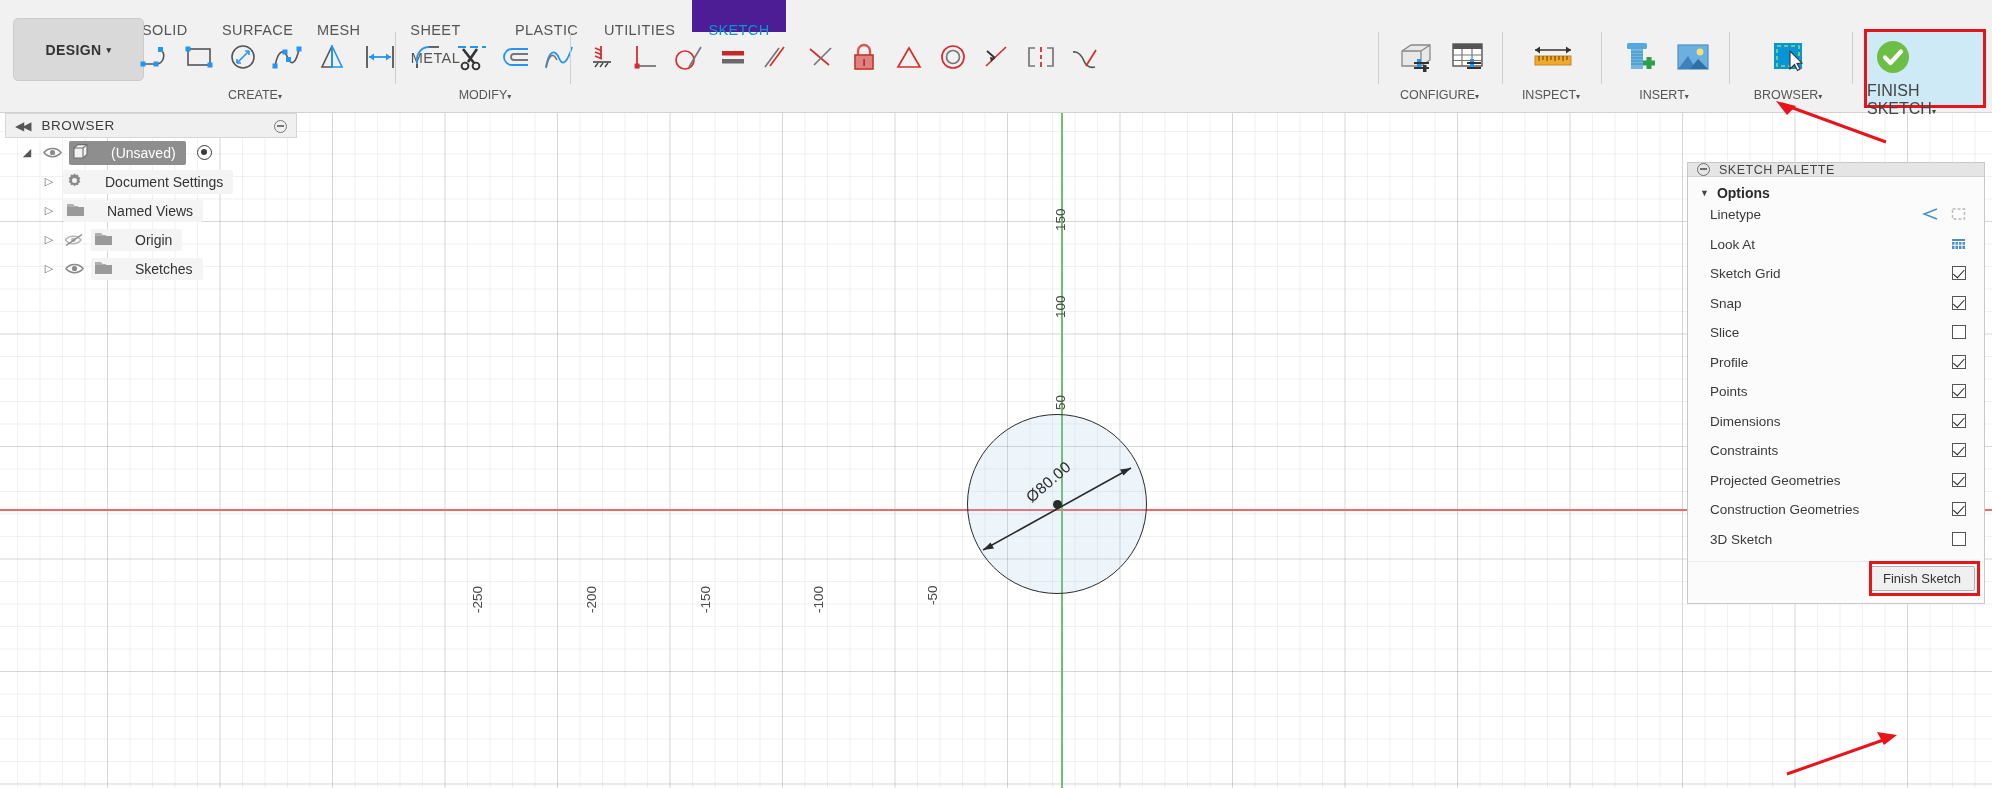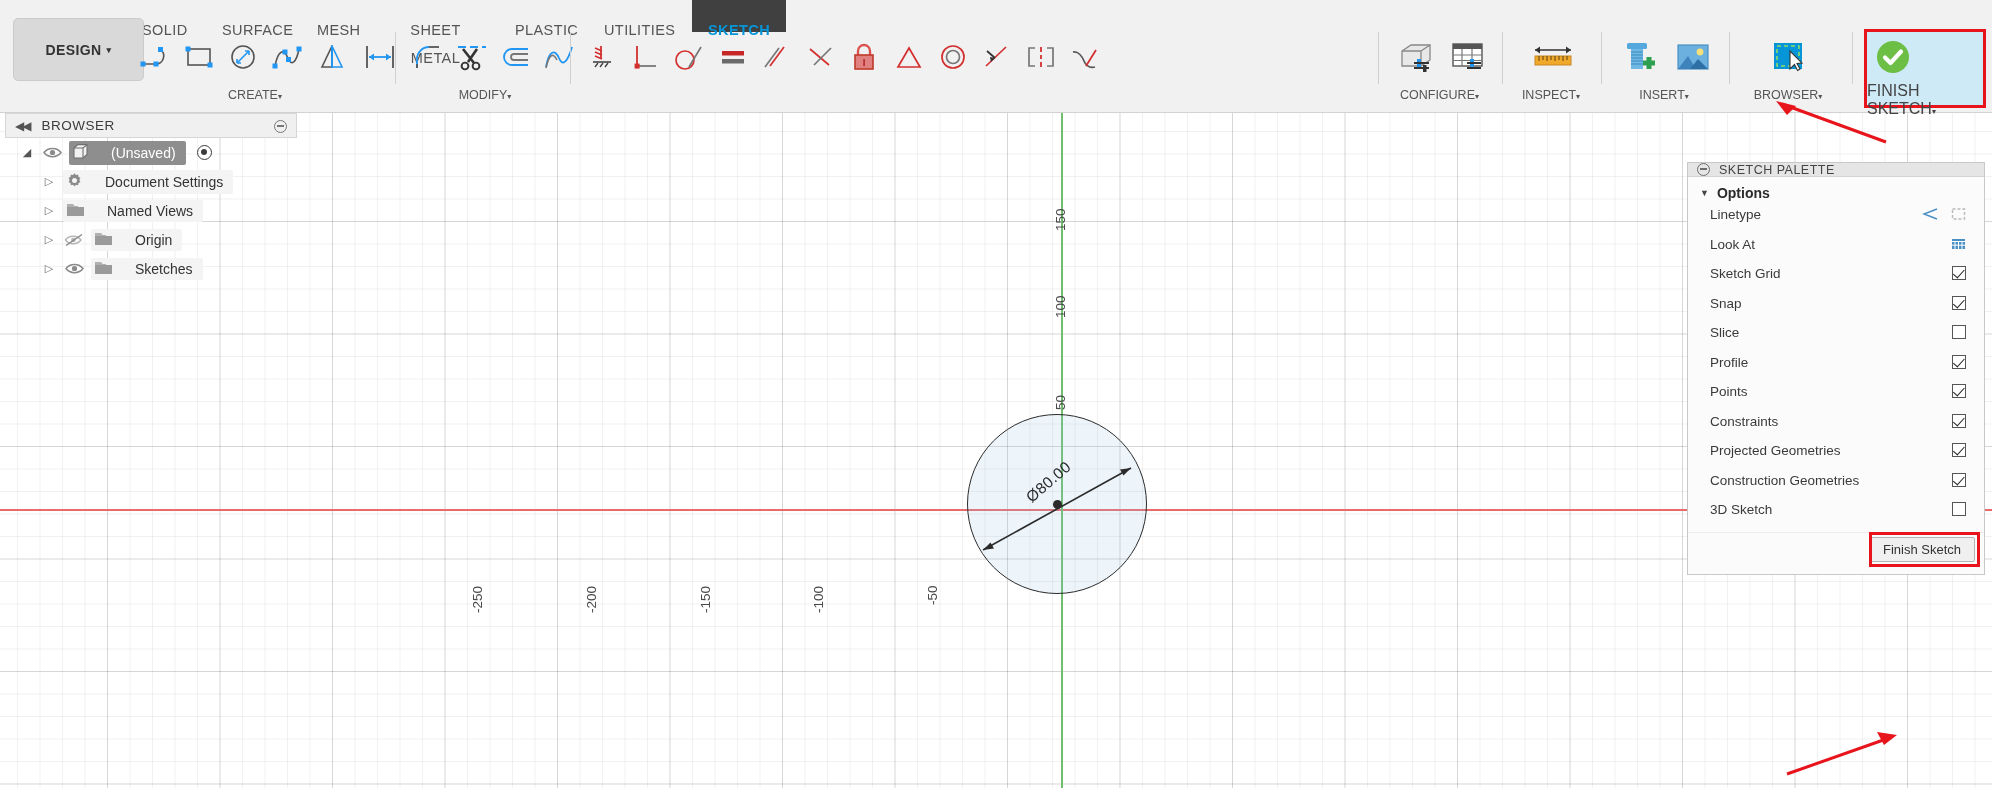--- a/index.html
+++ b/index.html
@@ -16,21 +16,21 @@
     position:absolute; left:0; top:0; width:1992px; height:113px;
     background:#f1f1f1; border-bottom:1px solid #d2d2d2;
     z-index: 40;
   }
   .tabbar { position:absolute; left:0; top:0; height:28px; width:100%; }
   .tab {
     position:absolute; top:0; height:28px; line-height:28px;
     font-size:14.5px; color:#555; letter-spacing:.4px;
     text-align:center; padding:16px 12px; cursor:default;
   }
-  .tab.active { background:#404040; color:#0696d7; font-weight:bold; }
+  .tab.active { background:#4c1d95; color:#0696d7; font-weight:normal; }
 
   .design-btn {
     position:absolute; left:13px; top:18px; width:131px; height:63px;
     background:#d9d9d9; border:1px solid #cbcbcb; border-radius:5px;
     display:flex; align-items:center; justify-content:center;
     font-size:14px; font-weight:bold; color:#333; letter-spacing:.4px;
   }
   .design-btn .caret { margin-left:5px; font-size:9px; }
 
   .grp { position:absolute; top:28px; height:84px; }
@@ -618,20 +618,24 @@
     </div>
     <div class="prow">
       <span class="plbl">Profile</span>
       <span class="cbx on"></span>
     </div>
     <div class="prow">
       <span class="plbl">Points</span>
       <span class="cbx on"></span>
     </div>
     <div class="prow">
+      <span class="plbl">Dimensions</span>
+      <span class="cbx on"></span>
+    </div>
+    <div class="prow">
       <span class="plbl">Constraints</span>
       <span class="cbx on"></span>
     </div>
     <div class="prow">
       <span class="plbl">Projected Geometries</span>
       <span class="cbx on"></span>
     </div>
     <div class="prow">
       <span class="plbl">Construction Geometries</span>
       <span class="cbx on"></span>

